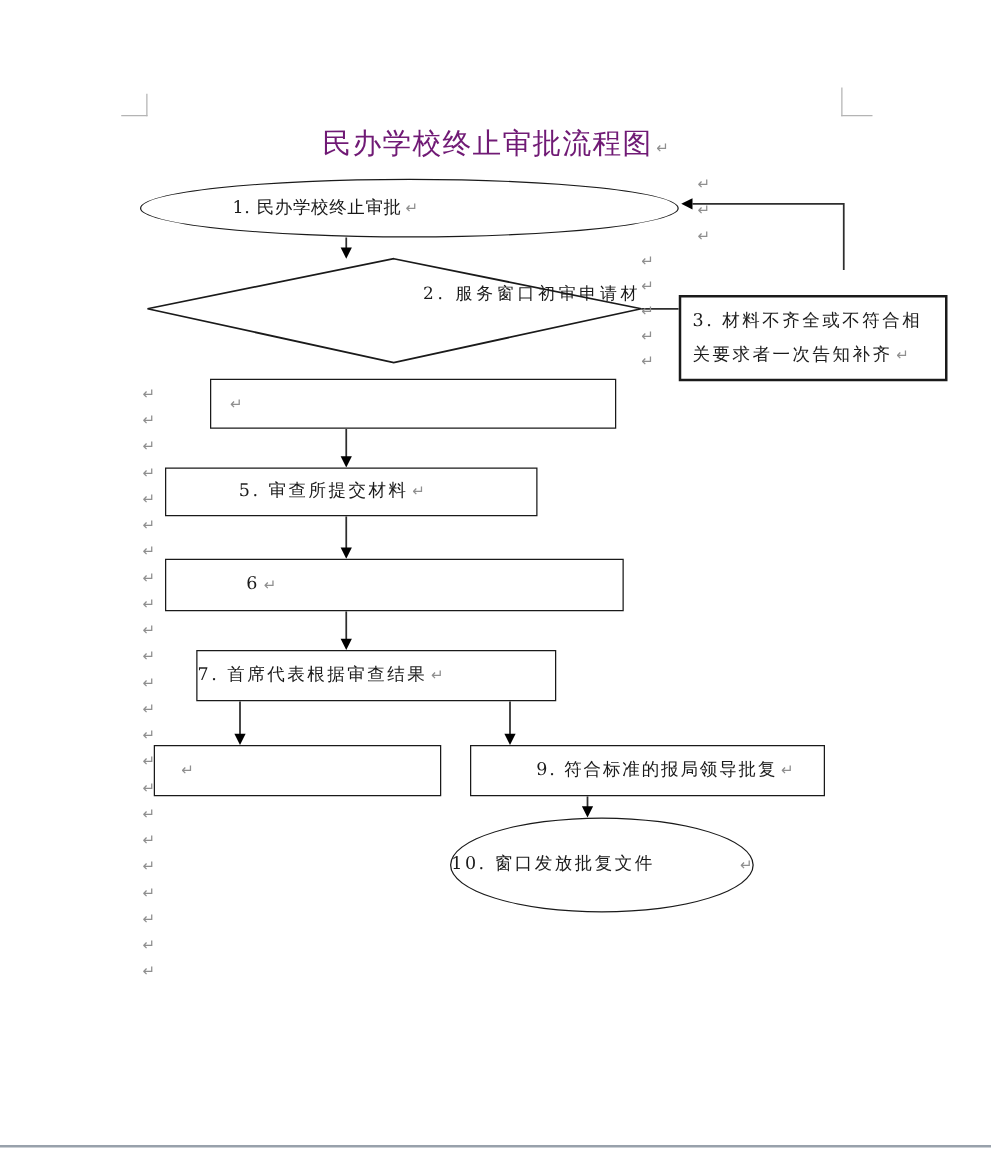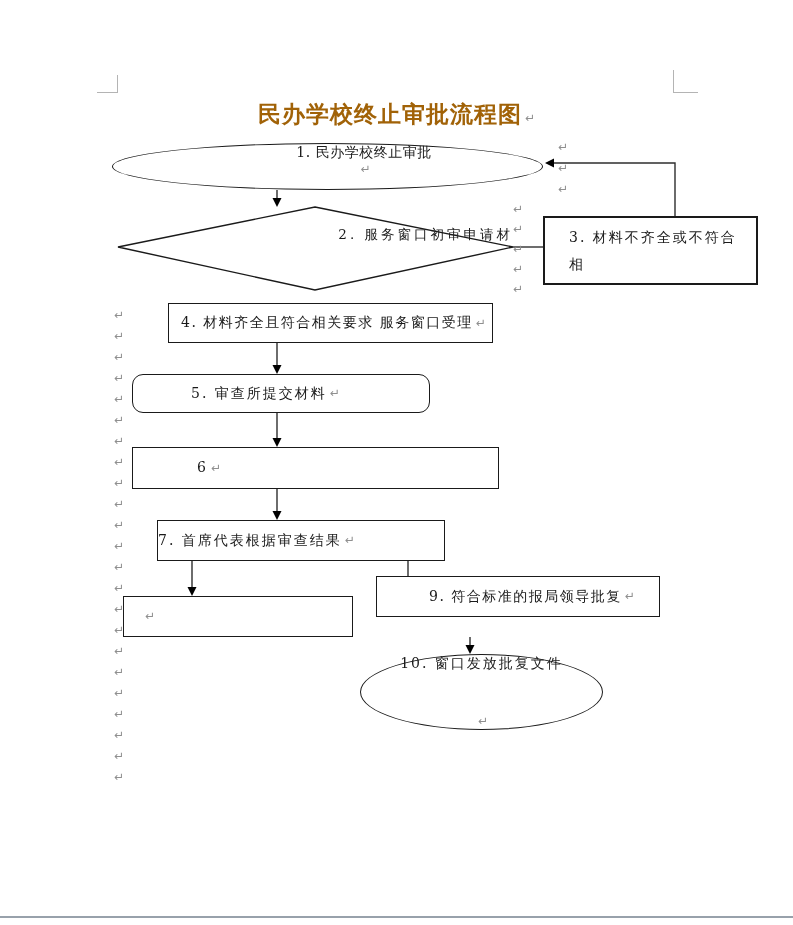--- a/index.html
+++ b/index.html
@@ -4,37 +4,37 @@
 <style>
   html,body{margin:0;padding:0;background:#fff;}
   .page{
     position:relative;width:793px;height:925px;background:#fff;overflow:hidden;
     font-family:"DejaVu Serif","Liberation Serif",serif;color:#1a1a1a;
   }
   
   .title-row{position:absolute;left:0;top:99px;width:793px;text-align:center;}
   .title-text{
     font-family:"DejaVu Sans","Liberation Sans",sans-serif;
-    font-weight:700;font-size:23px;letter-spacing:1px;color:#a16207;
+    font-weight:400;font-size:23px;letter-spacing:1px;color:#701a75;
   }
   
   .node{
     position:absolute;background:#fff;border:1.5px solid #1a1a1a;box-sizing:border-box;
     display:flex;align-items:center;font-size:14px;letter-spacing:2px;line-height:1.25;
   }
-  .ellipse{border-radius:50%;flex-direction:column;}
+  .ellipse{border-radius:50%;}
   .nolabelspace{letter-spacing:0.5px;}
   
   .diamond-label{
     position:absolute;left:118px;top:193px;width:395px;height:83px;
     display:flex;align-items:center;justify-content:flex-end;
     font-size:13.5px;letter-spacing:3px;
   }
   
-  .box3{display:block;padding:6px 9px 0 24px;line-height:27px;border-width:2px;}
+  .box3{display:block;padding:6px 9px 0 9px;line-height:27px;border-width:2px;margin-top:20px;}
   
   .pmark{
     color:#8f8f8f;font-family:"DejaVu Sans","Liberation Sans",sans-serif;
     font-size:12px;letter-spacing:0;
   }
   .pmark-inline{margin-left:3px;}
   .pcol{position:absolute;display:flex;flex-direction:column;}
   .pcol .pmark{display:block;}
   .pcol-21 .pmark{height:21px;line-height:21px;}
   .pcol-20 .pmark{height:20px;line-height:20px;}
@@ -112,47 +112,47 @@
     <span>1. 民办学校终止审批</span>
       <span class="pmark pmark-inline">↵</span>
   </div>
 
   <div class="diamond-label">
     <span>2. 服务窗口初审申请材</span>
   </div>
 
   <div class="node box3" style="left:543px;top:216px;width:215px;height:69px;">
     <div>3. 材料不齐全或不符合相</div>
+    <div><span>关要求者一次告知补齐</span><span class="pmark pmark-inline">↵</span></div>
   </div>
 
   <div class="node" style="left:168px;top:303px;width:325px;height:40px;padding-left:12px;letter-spacing:1.5px;">
-    <span>4. 材料齐全且符合相关要求 服务窗口受理</span>
-      <span class="pmark pmark-inline">↵</span>
-  </div>
-
-  <div class="node" style="left:132px;top:374px;width:298px;height:39px;padding-left:58px;border-radius:11px;">
+      <span class="pmark pmark-inline">↵</span>
+  </div>
+
+  <div class="node" style="left:132px;top:374px;width:298px;height:39px;padding-left:58px;">
     <span>5. 审查所提交材料</span>
       <span class="pmark pmark-inline">↵</span>
   </div>
 
   <div class="node" style="left:132px;top:447px;width:367px;height:42px;padding-left:64px;">
     <span>6</span>
       <span class="pmark pmark-inline">↵</span>
   </div>
 
   <div class="node" style="left:157px;top:520px;width:288px;height:41px;">
     <span>7.  首席代表根据审查结果</span>
       <span class="pmark pmark-inline">↵</span>
   </div>
 
   <div class="node" style="left:123px;top:596px;width:230px;height:41px;padding-left:18px;letter-spacing:1.5px;">
       <span class="pmark pmark-inline">↵</span>
   </div>
 
-  <div class="node" style="left:376px;top:576px;width:284px;height:41px;padding-left:52px;letter-spacing:1.5px;text-align:right;">
+  <div class="node" style="left:376px;top:596px;width:284px;height:41px;padding-left:52px;letter-spacing:1.5px;text-align:right;">
     <span>9. 符合标准的报局领导批复</span>
       <span class="pmark pmark-inline">↵</span>
   </div>
 
   <div class="node ellipse" style="left:360px;top:654px;width:243px;height:76px;justify-content:space-between;">
     <span>10.  窗口发放批复文件</span>
       <span class="pmark pmark-inline">↵</span>
   </div>
 
   <div class="pcol pcol-21" style="left:114px;top:305px;">

